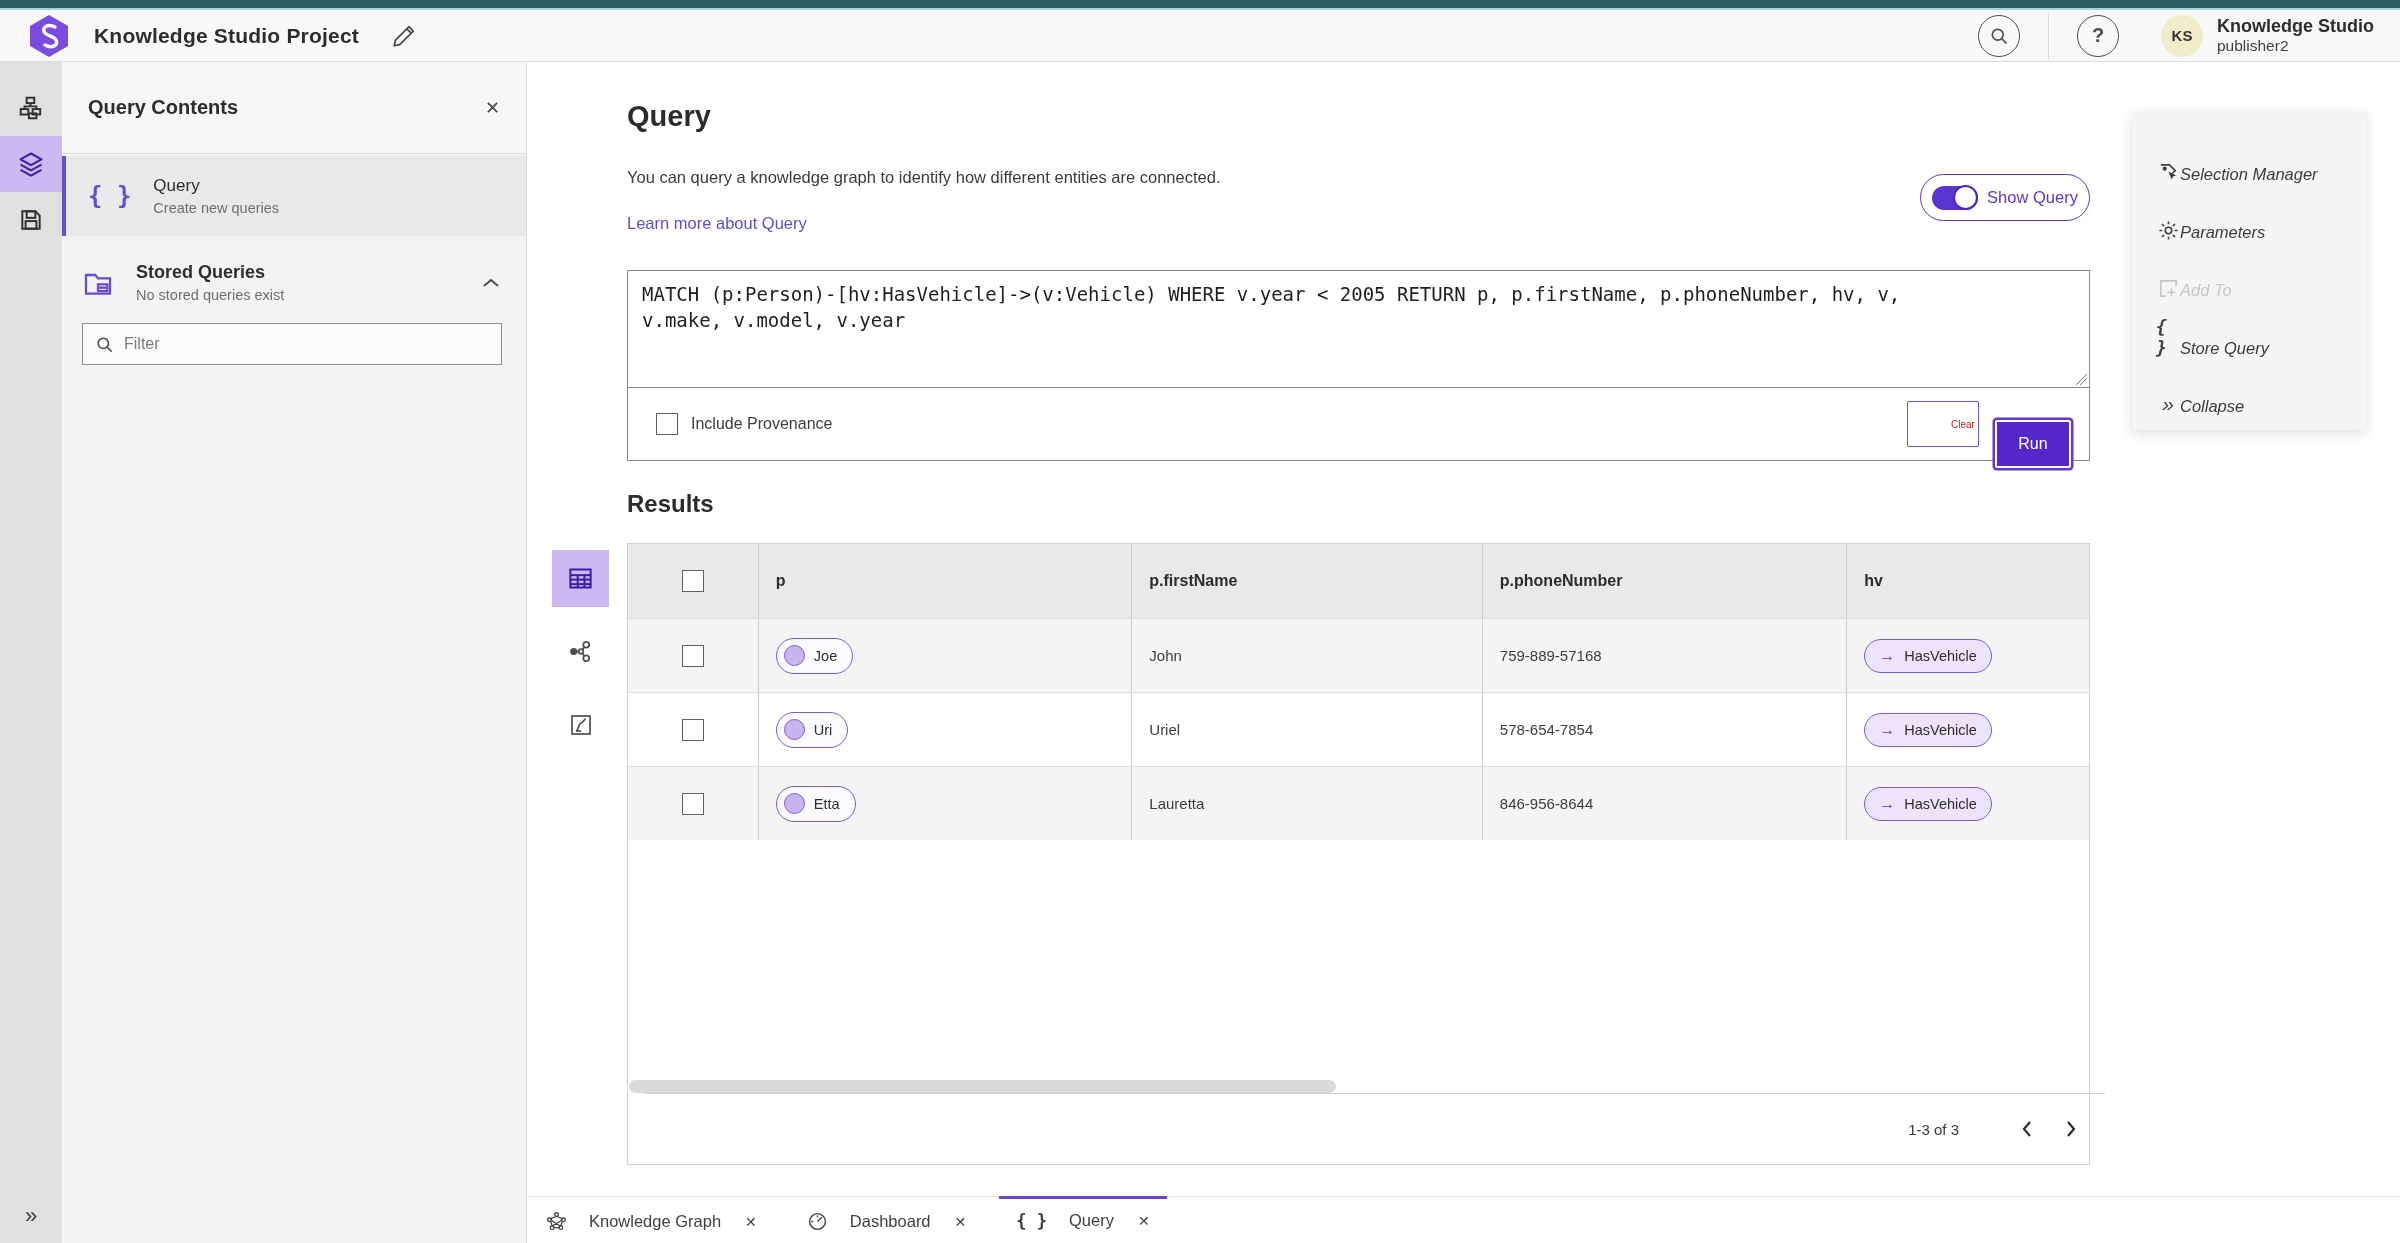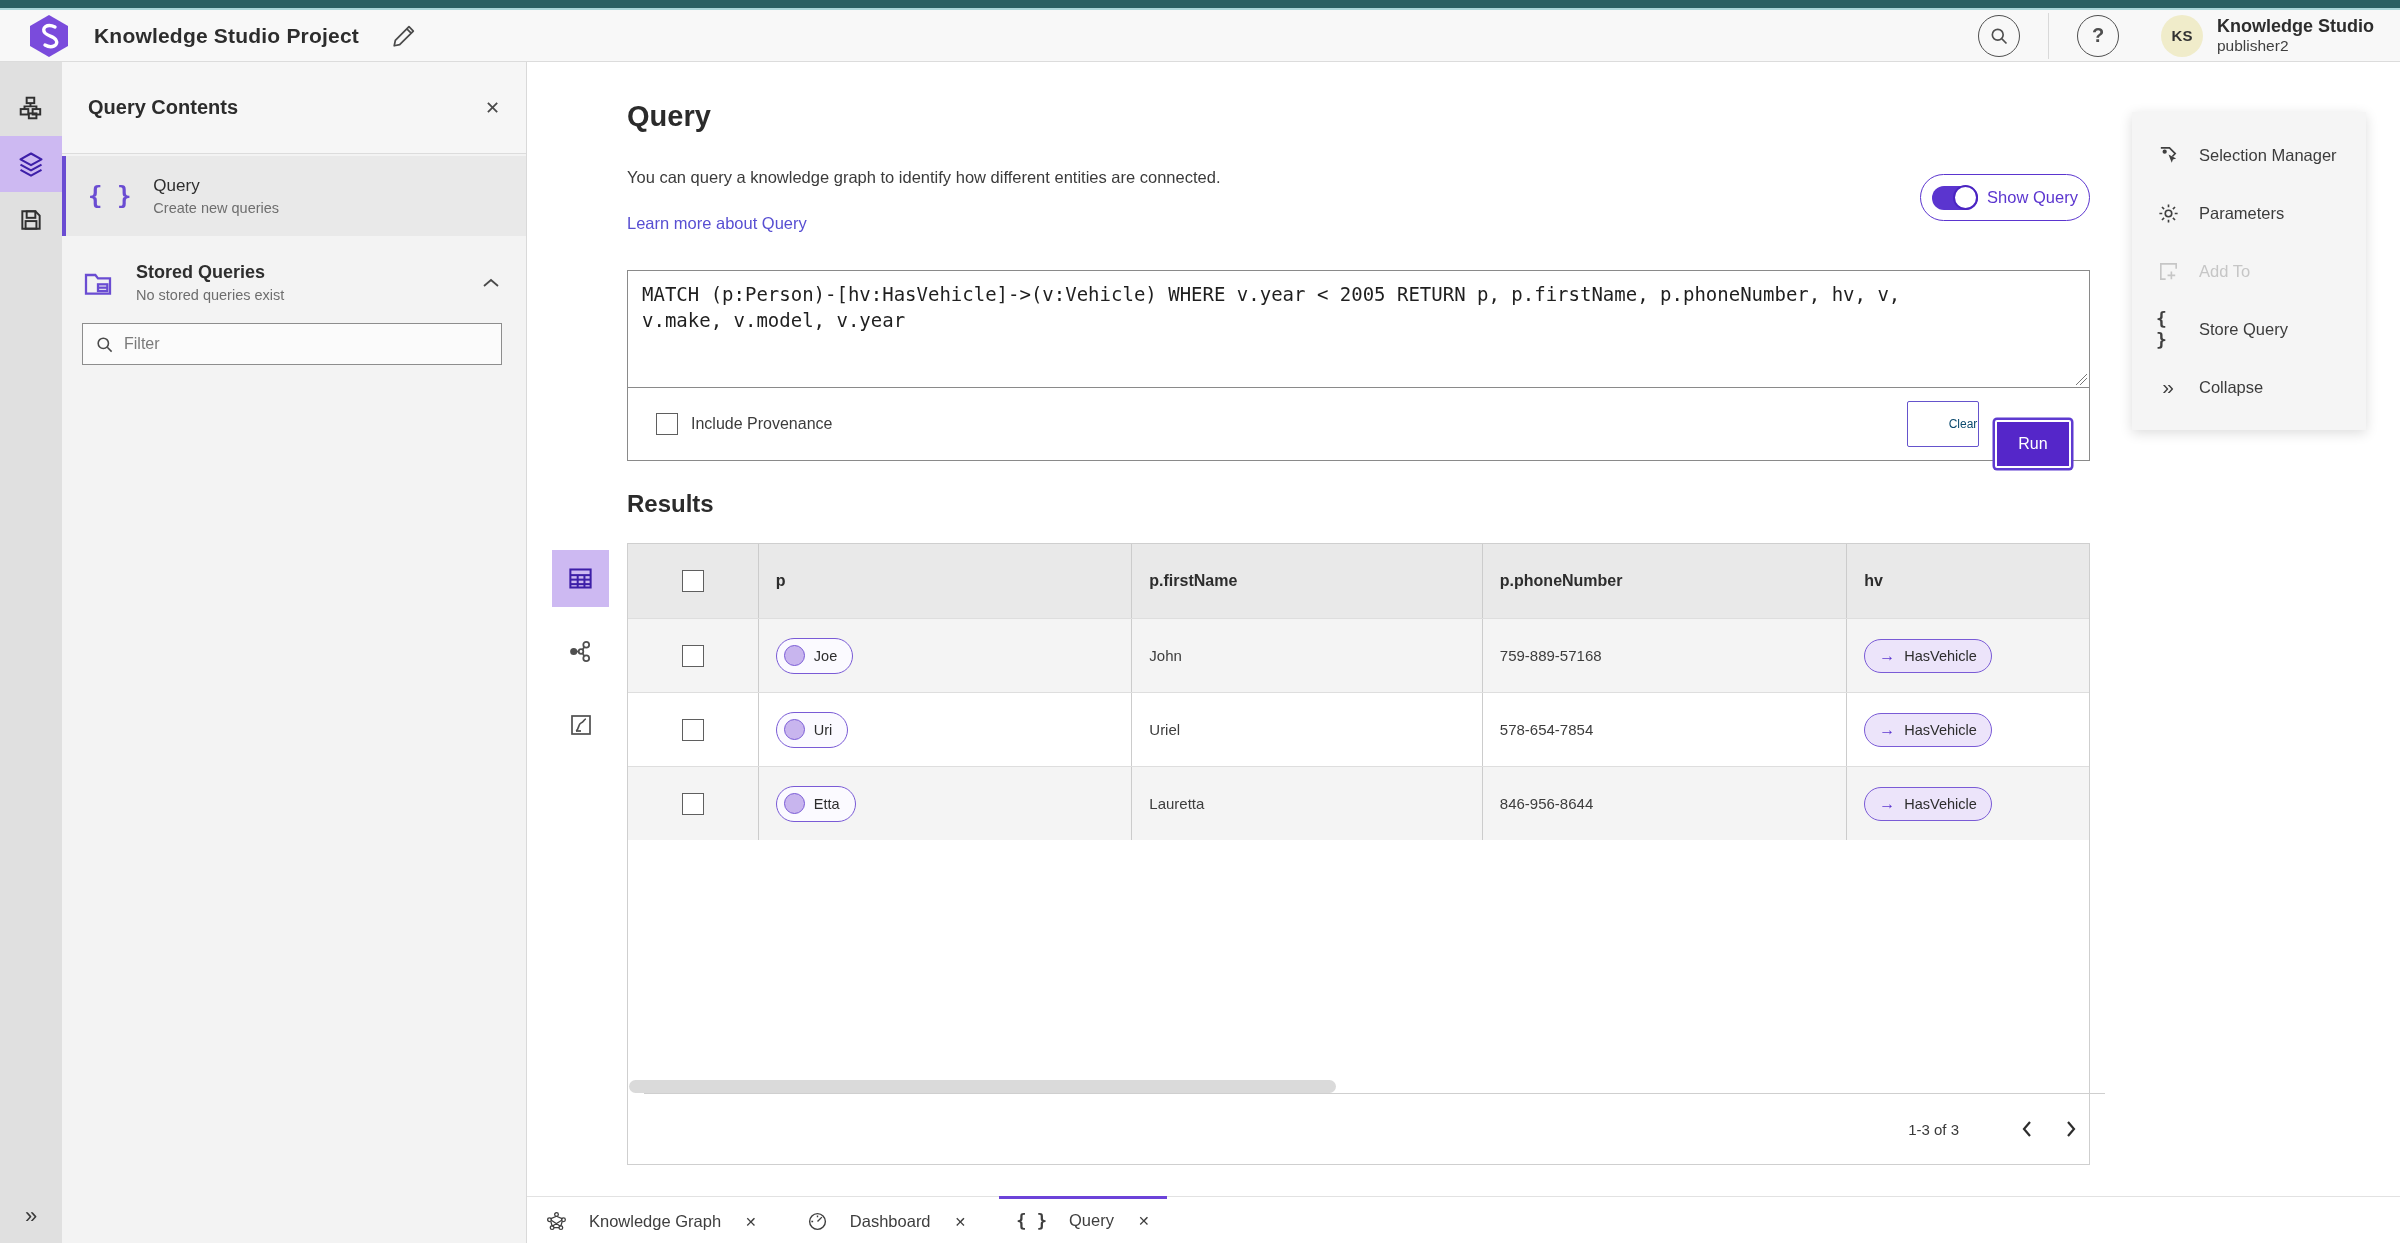--- a/index.html
+++ b/index.html
@@ -68,21 +68,21 @@
   .editor { position:absolute; left:100px; top:208px; width:1463px; }
   .code-area { position:relative; height:118px; border:1px solid #8a8a8a; background:#fff; }
   .code-area textarea { width:100%; height:100%; border:none; outline:none; resize:none; background:transparent;
         font-family:"DejaVu Sans Mono", monospace; font-size:19px; line-height:26px; color:#1f1f1f; padding:10px 14px; }
   .resize-grip { position:absolute; right:2px; bottom:2px; width:12px; height:12px;
         background:linear-gradient(135deg, transparent 50%, #777 50%, #777 56%, transparent 56%, transparent 68%, #777 68%, #777 74%, transparent 74%); }
   .controls { height:73px; border:1px solid #8a8a8a; border-top:none; display:flex; align-items:center; background:#fff; }
   .checkbox { width:22px; height:22px; border:1.5px solid #5f5f5f; background:#fff; margin-left:28px; flex:0 0 auto; cursor:pointer; }
   .cb-label { font-size:16px; color:#3c3c3c; margin-left:13px; }
   .ctrl-spacer { flex:1; }
-  .btn-clear { width:72px; height:46px; border:1.5px solid #6553cc; color:#0c4a6e; background:#fff; font-size:12px;
+  .btn-clear { width:72px; height:46px; border:1.5px solid #6553cc; color:#b91c1c; background:#fff; font-size:10px;
                border-radius:2px; margin-right:16px; cursor:pointer; font-family:inherit;padding-left:40px; }
   .btn-run { width:76px; height:48px; background:#5526c9; color:#fff; font-size:16px; border:2px solid #fff;
              box-shadow:0 0 0 2.5px #5e3bd0; border-radius:2px; margin-right:18px; cursor:pointer; font-family:inherit;margin-top:40px; }
 
   .h2 { position:absolute; left:100px; top:428px; font-size:24px; font-weight:bold; color:#2b2b2b; }
 
   
   .view-toolbar { position:absolute; left:25px; top:488px; width:57px; }
   .view-btn { width:57px; height:57px; display:flex; align-items:center; justify-content:center; color:#4f4f4f; cursor:pointer; }
   .view-btn.selected { background:#cdb9f2; color:#3d1fa8; }
@@ -113,22 +113,22 @@
   .hscroll { position:absolute; left:1px; top:536px; width:707px; height:13px; background:#dadada; border-radius:7px; cursor:pointer; }
   .card-footer { position:absolute; left:16px; bottom:0; width:100%; height:71px; border-top:1px solid #cfcfcf;
                  display:flex; align-items:center; justify-content:flex-end; }
   .page-info { font-size:15px; color:#3a3a3a; margin-right:46px; }
   .pg-btn { width:44px; height:44px; display:flex; align-items:center; justify-content:center; color:#2d2d2d; cursor:pointer; }
   .pg-btn.next { margin-right:12px; }
 
   
   .side-panel { position:absolute; left:1605px; top:50px; width:234px; padding:14px 0; background:#f5f5f5;
                 box-shadow:0 3px 12px rgba(0,0,0,0.14); }
-  .side-item { height:58px; display:flex; align-items:center; padding-left:24px; gap:19px; color:#3c3c3c;
-               font-size:16.5px; cursor:pointer; }
+  .side-item { height:58px; display:flex; align-items:flex-end; padding-left:24px; color:#3c3c3c;
+               font-size:16.5px; cursor:pointer;font-style:italic; }
   .side-item .s-icon { color:#3f3f3f; display:flex; width:24px; justify-content:center; }
   .side-item.disabled { color:#c6c6c6; cursor:default; }
   .side-item.disabled .s-icon { color:#c6c6c6; }
   .side-item .braces { font-family:"DejaVu Sans Mono", monospace; font-size:18px; font-weight:bold; }
   .side-item .chev2 { font-size:21px; }
 
   
   .tabbar { position:absolute; left:0; top:1134px; width:1873px; height:47px; background:#fff;
             border-top:1px solid #e2e2e2; display:flex; align-items:stretch; padding-left:2px; }
   .tab { display:flex; align-items:center; gap:22px; padding:0 17px; margin-right:16px; border-top:3px solid transparent; cursor:pointer; }

